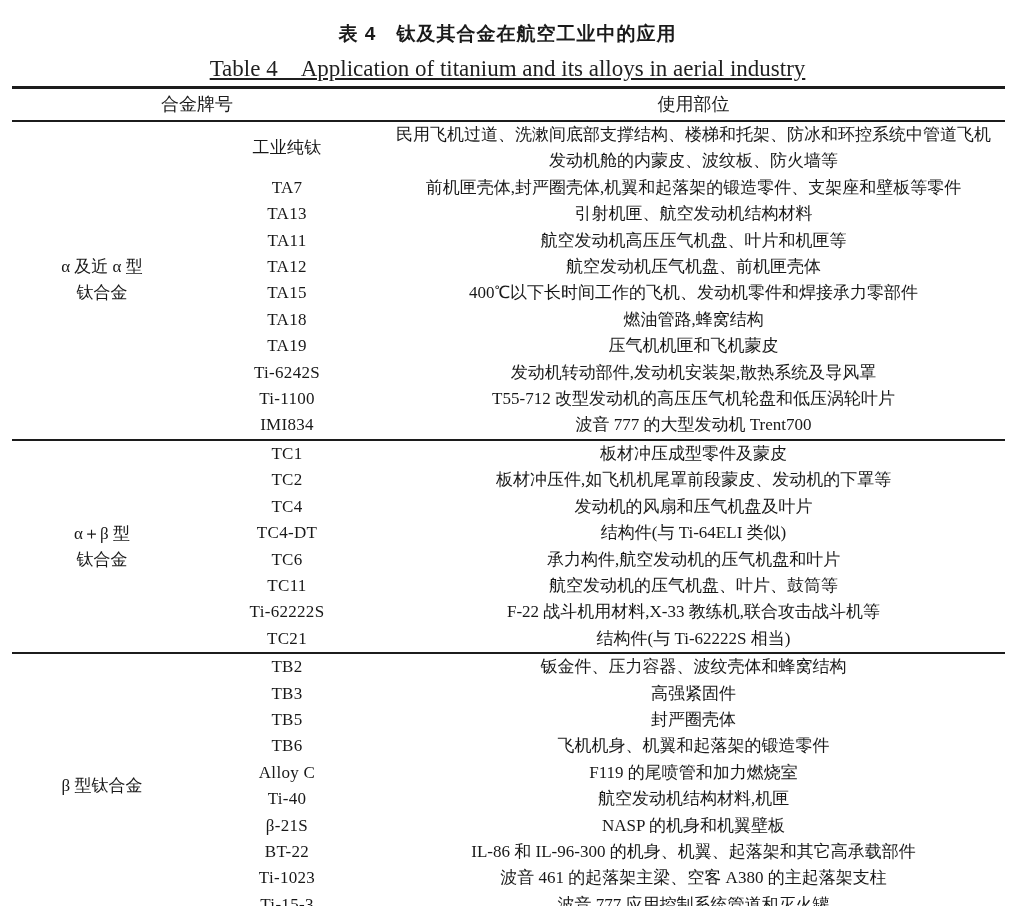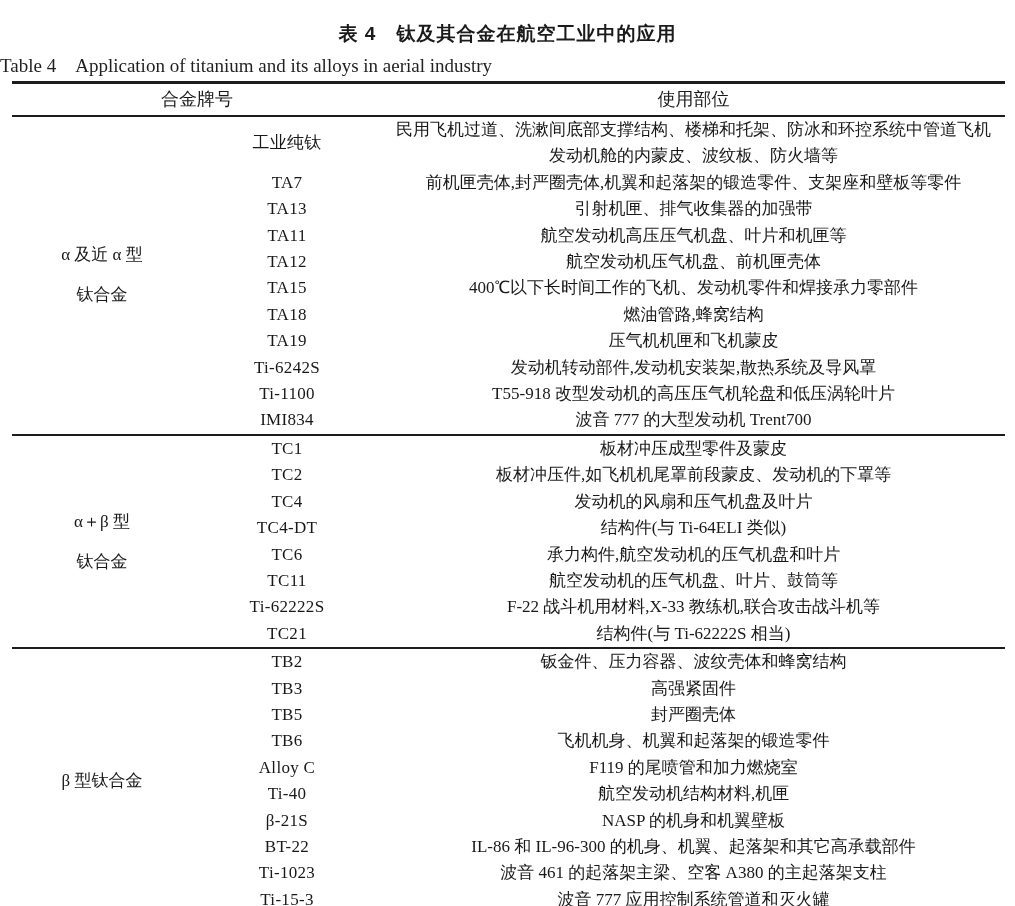--- a/index.html
+++ b/index.html
@@ -22,25 +22,26 @@
   .title-cn {
     text-align: center;
     font-family: "Liberation Sans", sans-serif;
     font-weight: bold;
     font-size: 19px;
     letter-spacing: 1px;
     padding-top: 21px;
     color: #1a1a1a;
   }
   .title-en {
-    text-align: left;
+    text-align: center;
     font-family: "Liberation Serif", serif;
-    font-size: 19px;
+    font-size: 23px;
     margin-top: 6px;
     color: #1f1f1f;
+    text-decoration: underline;
   }
   table.app-table {
     width: 993px;
     margin: 2px 0 0 12px;
     border-collapse: collapse;
     border-top: 3px solid #1c1c1c;
     border-bottom: 3px solid #1c1c1c;
     table-layout: fixed;
   }
   col.c-group { width: 180px; }
@@ -60,21 +61,21 @@
     line-height: 26.4px;
     padding: 0;
     white-space: pre-line;
     color: #181818;
   }
   tbody.group + tbody.group {
     border-top: 2px solid #1c1c1c;
   }
   td.group-label {
     vertical-align: middle;
-    line-height: 40px;
+    line-height: 26px;
     text-align: center;
   }
   td.alloy-cell { letter-spacing: 0.3px; }
 </style>
 </head>
 <body>
 
 <div class="page">
 
   <div class="title-cn">表 4　钛及其合金在航空工业中的应用</div>
@@ -100,21 +101,21 @@
           <td class="alloy-cell">工业纯钛</td>
       <td class="usage-cell">民用飞机过道、洗漱间底部支撑结构、楼梯和托架、防冰和环控系统中管道飞机
 发动机舱的内蒙皮、波纹板、防火墙等</td>
     </tr>
         <tr>
       <td class="alloy-cell">TA7</td>
       <td class="usage-cell">前机匣壳体,封严圈壳体,机翼和起落架的锻造零件、支架座和壁板等零件</td>
     </tr>
         <tr>
       <td class="alloy-cell">TA13</td>
-      <td class="usage-cell">引射机匣、排气收集器的加强带</td>
+      <td class="usage-cell">引射机匣、航空发动机结构材料</td>
     </tr>
         <tr>
       <td class="alloy-cell">TA11</td>
       <td class="usage-cell">航空发动机高压压气机盘、叶片和机匣等</td>
     </tr>
         <tr>
       <td class="alloy-cell">TA12</td>
       <td class="usage-cell">航空发动机压气机盘、前机匣壳体</td>
     </tr>
         <tr>
@@ -128,21 +129,21 @@
         <tr>
       <td class="alloy-cell">TA19</td>
       <td class="usage-cell">压气机机匣和飞机蒙皮</td>
     </tr>
         <tr>
       <td class="alloy-cell">Ti-6242S</td>
       <td class="usage-cell">发动机转动部件,发动机安装架,散热系统及导风罩</td>
     </tr>
         <tr>
       <td class="alloy-cell">Ti-1100</td>
-      <td class="usage-cell">T55-918 改型发动机的高压压气机轮盘和低压涡轮叶片</td>
+      <td class="usage-cell">T55-712 改型发动机的高压压气机轮盘和低压涡轮叶片</td>
     </tr>
         <tr>
       <td class="alloy-cell">IMI834</td>
       <td class="usage-cell">波音 777 的大型发动机 Trent700</td>
     </tr>
       </tbody>
       <tbody class="group">
         <tr>
       <td class="group-label" rowspan="8">α＋β 型
 钛合金</td>

